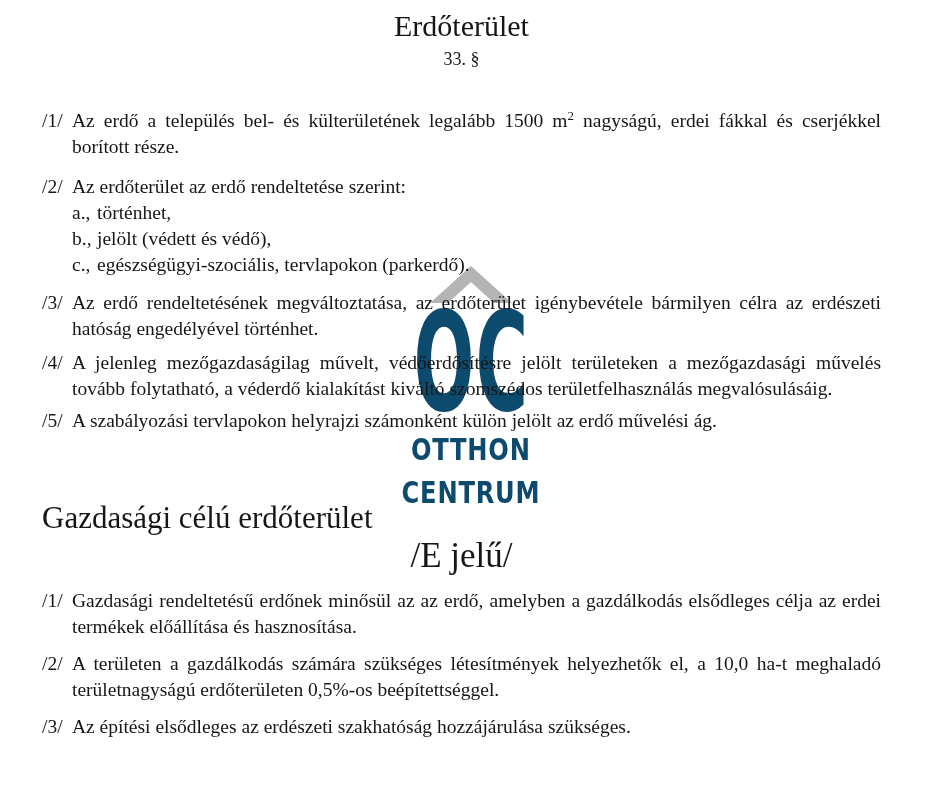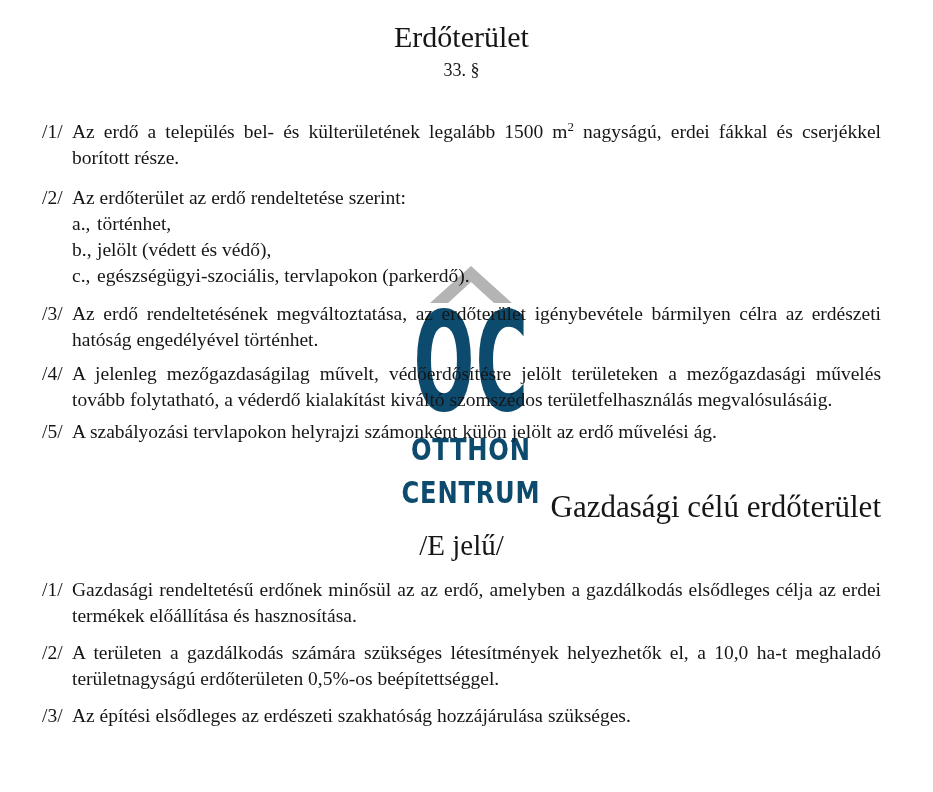--- a/index.html
+++ b/index.html
@@ -52,47 +52,47 @@
     transform: scaleX(0.78);
     white-space: nowrap;
   }
   .wm-line1 { margin-top: 19px; }
   .wm-line2 { margin-top: 12px; }
 
   
   .content {
     position: relative;
     z-index: 1;
-    padding: 19px 52px 0 42px;
+    padding: 8px 52px 0 42px;
   }
   .doc-title {
     margin: 0;
     text-align: center;
     font-weight: normal;
     font-size: 30px;
     line-height: 36px;
   }
   .statute {
     margin: 2px 0 0 0;
     text-align: center;
     font-size: 18px;
     line-height: 26px;
   }
   .doc-title2 {
-    margin: 42px 0 0 0;
-    text-align: right;
+    margin: 64px 0 0 0;
+    text-align: left;
     font-weight: normal;
     font-size: 31px;
     line-height: 40px;
   }
   .designation {
     margin: 0;
     text-align: center;
     font-weight: normal;
-    font-size: 29px;
+    font-size: 35px;
     line-height: 36px;
   }
   .para {
     display: flex;
     font-size: 19.5px;
     line-height: 26px;
   }
   .marker { flex: none; width: 30px; }
   .ptext  { flex: 1; text-align: justify; }
   sup.sq  { font-size: 13px; line-height: 0; }

